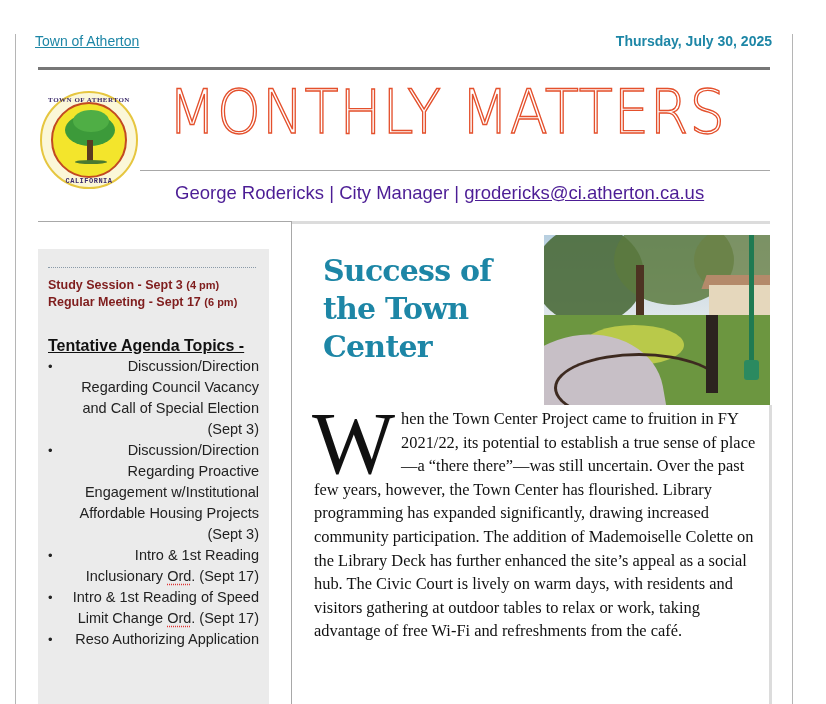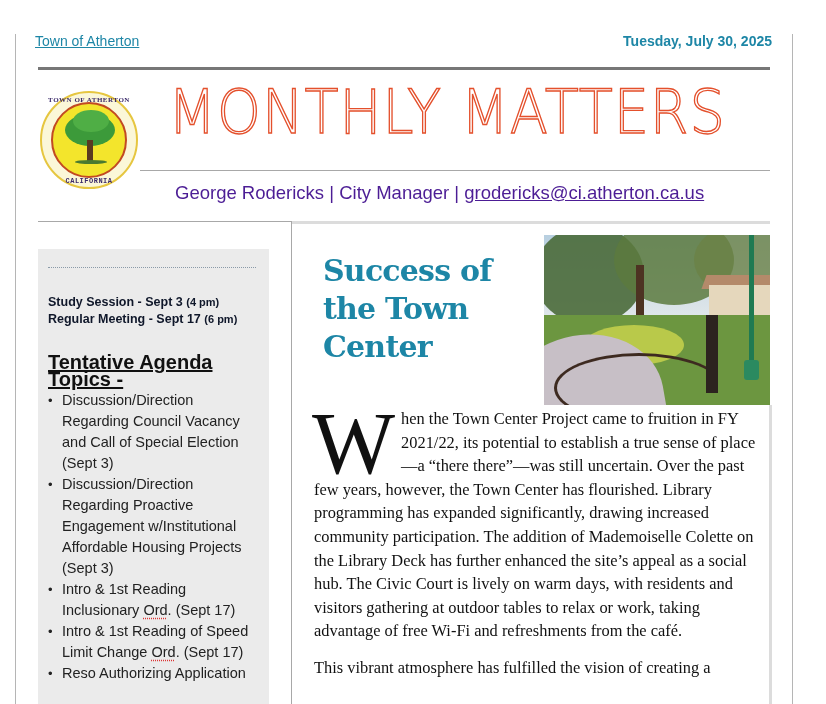--- a/index.html
+++ b/index.html
@@ -28,24 +28,24 @@
     .rule-mid { position: absolute; left: 140px; top: 170px; width: 630px; height: 1px; background: #a8a8a8; }
 
     .byline { position: absolute; left: 175px; top: 182px; font-family: "Liberation Sans", sans-serif; font-size: 18.5px; color: #4c1d95; white-space: nowrap; }
     .byline .email { text-decoration: underline; }
 
     .rule-low { position: absolute; left: 38px; top: 221px; width: 732px; height: 1px; background: #a8a8a8; }
 
     .sidebar { position: absolute; left: 38px; top: 249px; width: 231px; height: 455px; background: #ebebeb; padding: 10px 10px 0 10px; }
     .side-title { font-family: "DejaVu Serif", serif; font-weight: bold; font-size: 19px; color: #1d86a6; line-height: 24px; letter-spacing: -0.3px; }
     .side-dots { margin-top: 8px; border-top: 1px dotted #8a9aa8; width: 208px; }
-    .meetings { margin-top: 26px; font-family: "Liberation Sans", sans-serif; font-weight: bold; font-size: 12.5px; line-height: 17px; color: #0f172a; }
+    .meetings { margin-top: 9px; font-family: "Liberation Sans", sans-serif; font-weight: bold; font-size: 12.5px; line-height: 17px; color: #7f1d1d; }
     .meetings .time { font-size: 11px; }
-    .topics-head { margin-top: 26px; font-family: "Liberation Sans", sans-serif; font-weight: bold; font-size: 20px; text-decoration: underline; color: #111; line-height: 17px; }
-    .topics { list-style: none; margin-top: 2px; }
+    .topics-head { margin-top: 26px; font-family: "Liberation Sans", sans-serif; font-weight: bold; font-size: 16px; text-decoration: underline; color: #111; line-height: 17px; }
+    .topics { list-style: none; margin-top: 2px; text-align: right; }
     .topics li { position: relative; padding-left: 14px; font-family: "Liberation Sans", sans-serif; font-size: 14.5px; line-height: 21px; color: #222; }
     .topics li::before { content: "•"; position: absolute; left: 0; top: 0; font-size: 13px; }
     .spell { text-decoration: underline dotted #d33; text-underline-offset: 3px; }
 
     .article-rule-top { position: absolute; left: 291px; top: 221px; width: 479px; height: 3px; background: #dcdcdc; }
     .article-rule-left { position: absolute; left: 291px; top: 221px; width: 1px; height: 483px; background: #a8a8a8; }
     .article-rule-right { position: absolute; left: 769px; top: 405px; width: 3px; height: 299px; background: #dcdcdc; }
 
     .article-title { position: absolute; left: 323px; top: 252px; width: 220px; font-family: "DejaVu Serif", serif; font-weight: bold; font-size: 30px; line-height: 38px; color: #1d86a6; letter-spacing: -0.8px; }
 
@@ -69,21 +69,21 @@
     .dropcap { float: left; font-family: "Liberation Serif", serif; font-size: 88px; line-height: 66px; margin: 4px 6px 0 -2px; color: #111; }
     .body-text p { margin-bottom: 13px; }
   </style>
 </head>
 <body>
 
 <div class="frame-left"></div>
 <div class="frame-right"></div>
 
 <a class="top-link">Town of Atherton</a>
-<div class="top-date">Tuesday, July 30, 2025</div>
+<div class="top-date">Thursday, July 30, 2025</div>
 
 <div class="rule-top"></div>
 
 <div class="seal">
   <div class="seal-text-top">TOWN OF ATHERTON</div>
   <div class="seal-inner">
     <div class="tree-canopy"></div>
     <div class="tree-canopy2"></div>
     <div class="tree-trunk"></div>
     <div class="tree-ground"></div>
@@ -135,14 +135,13 @@
   <div class="lawn-bright"></div>
   <div class="path"></div>
   <div class="path-edge"></div>
   <div class="sign"></div>
   <div class="pole"></div>
   <div class="pole-base"></div>
 </div>
 
 <div class="body-text">
   <p><span class="dropcap">W</span><span>hen the Town Center Project came to fruition in FY 2021/22, its potential to establish a true sense of place—a “there there”—was still uncertain. Over the past few years, however, the Town Center has flourished. Library programming has expanded significantly, drawing increased community participation. The addition of Mademoiselle Colette on the Library Deck has further enhanced the site’s appeal as a social hub. The Civic Court is lively on warm days, with residents and visitors gathering at outdoor tables to relax or work, taking advantage of free Wi-Fi and refreshments from the café.</span></p>
-  <p>This vibrant atmosphere has fulfilled the vision of creating a</p>
 </div>
 
 </body></html>

